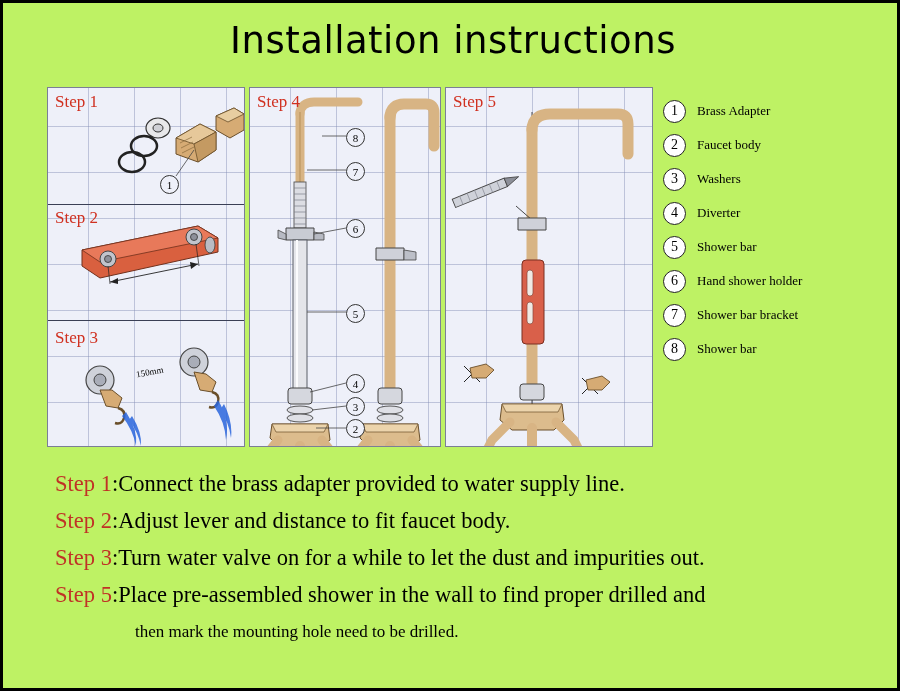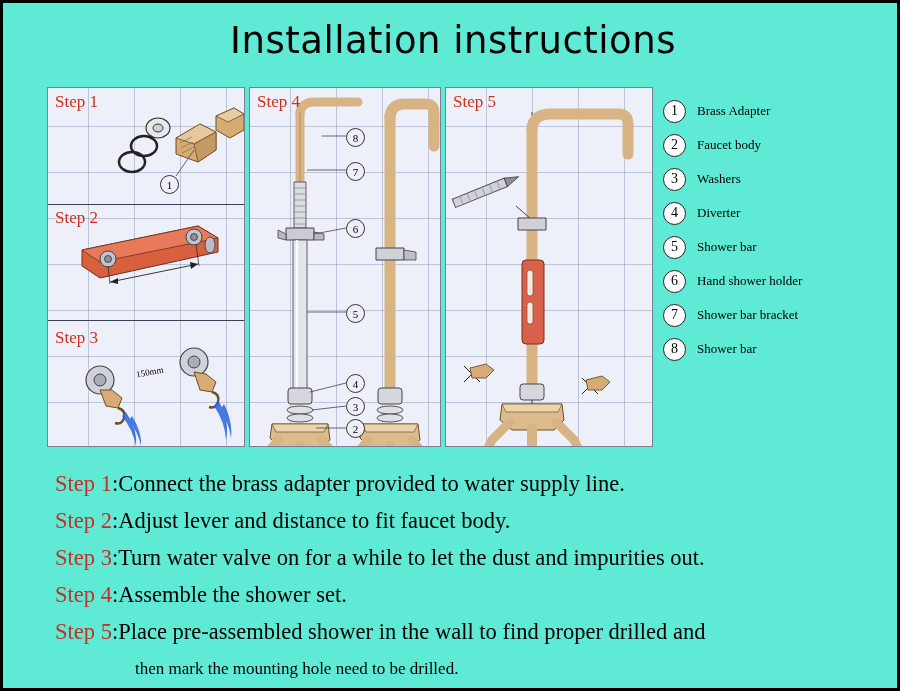--- a/index.html
+++ b/index.html
@@ -14,21 +14,21 @@
     color: #000;
     position: relative;
     overflow: hidden;
   }
   #page {
     position: relative;
     width: 900px;
     height: 691px;
     border: 3px solid #000;
     box-sizing: border-box;
-    background: #5eead4;
+    background: #bef264;
     text-decoration: underline;
   }
   
   .title {
     position: absolute;
     top: 16px;
     left: 0;
     width: 900px;
     text-align: center;
     font-size: 37px;
@@ -390,21 +390,18 @@
     <div class="instr-row">
       <span class="instr-step">Step 1</span><span>:Connect the brass adapter provided to water supply line.</span>
     </div>
     <div class="instr-row">
       <span class="instr-step">Step 2</span><span>:Adjust lever and distance to fit faucet body.</span>
     </div>
     <div class="instr-row">
       <span class="instr-step">Step 3</span><span>:Turn water valve on for a while to let the dust  and impurities out.</span>
     </div>
     <div class="instr-row">
-      <span class="instr-step">Step 4</span><span>:Assemble the shower set.</span>
-    </div>
-    <div class="instr-row">
       <span class="instr-step">Step 5</span><span>:Place pre-assembled shower in the wall to find proper drilled and</span>
       <span class="instr-cont">then mark the mounting hole need to be  drilled.</span>
     </div>
   </div>
 
 </div>
 
 </body></html>

